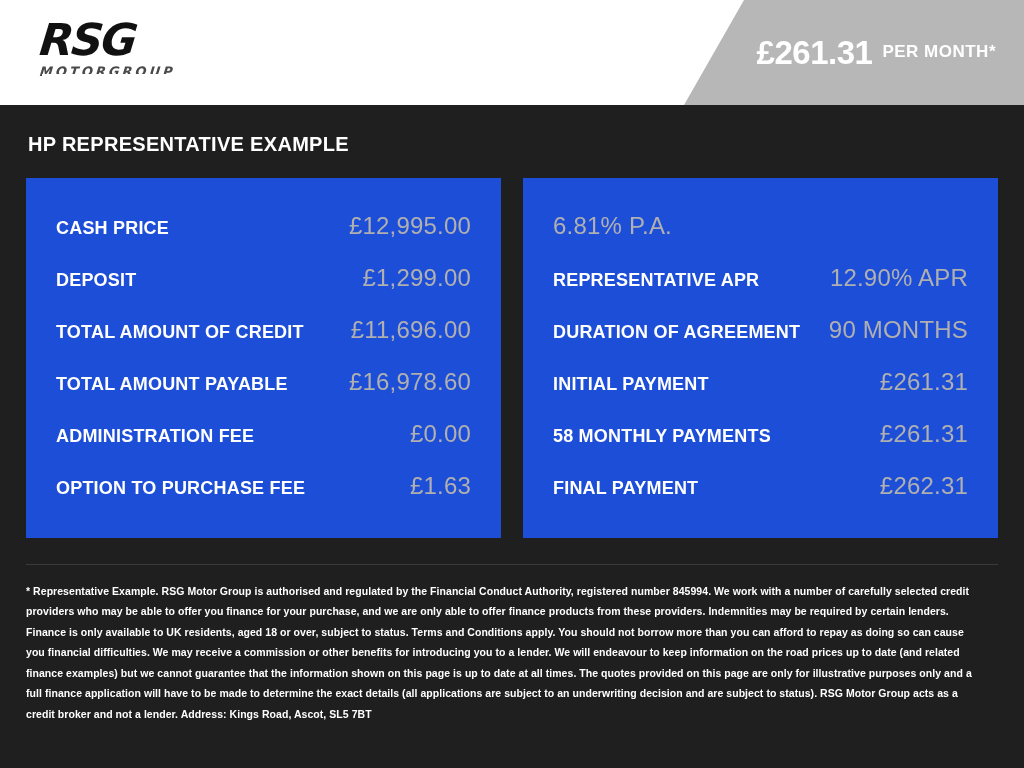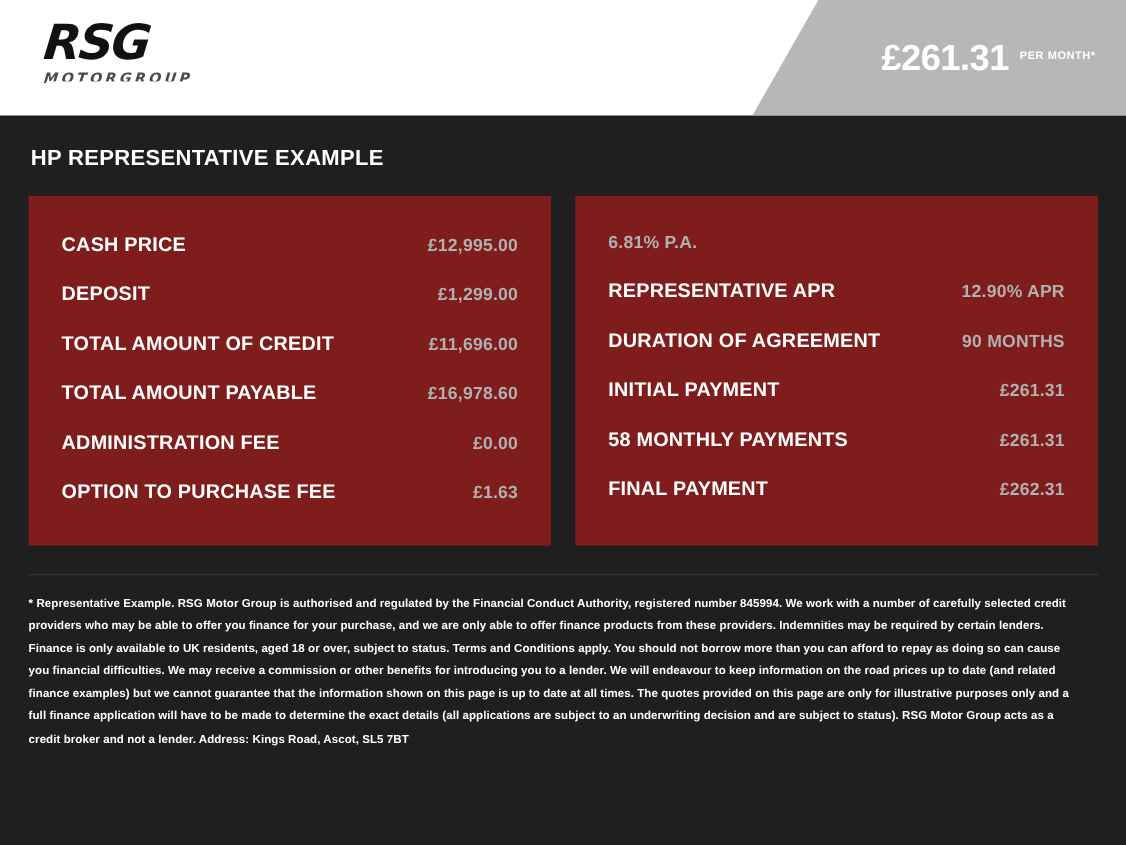--- a/index.html
+++ b/index.html
@@ -44,21 +44,21 @@
     gap: 10px;
   }
   .price-amount {
     font-size: 33px;
     font-weight: bold;
     color: #ffffff;
     letter-spacing: -0.5px;
     line-height: 1;
   }
   .price-period {
-    font-size: 10px;
+    font-size: 17px;
     font-weight: bold;
     color: #ffffff;
     letter-spacing: 0.5px;
     padding-bottom: 2px;
   }
 
   
   .logo {
     position: absolute;
     left: 40px;
@@ -105,40 +105,40 @@
     font-weight: bold;
     letter-spacing: 0.3px;
     margin: 2px 0 22px 2px;
   }
   .panels {
     display: flex;
     gap: 22px;
   }
   .panel {
     flex: 1;
-    background: #7f1d1d;
+    background: #1d4ed8;
     padding: 22px 30px 26px 30px;
   }
   .row {
     display: flex;
     align-items: baseline;
     justify-content: space-between;
     padding: 12px 0;
   }
   .row-label {
     color: #ffffff;
     font-size: 18px;
     font-weight: bold;
     letter-spacing: 0.2px;
     white-space: nowrap;
   }
   .row-value {
     color: #b0b0b0;
-    font-size: 16px;
-    font-weight: bold;
+    font-size: 24px;
+    font-weight: normal;
     letter-spacing: 0.2px;
     white-space: nowrap;
     text-align: left;
   }
 
   
   .divider {
     margin: 26px 26px 0 26px;
     height: 1px;
     background: #3a3a3a;

